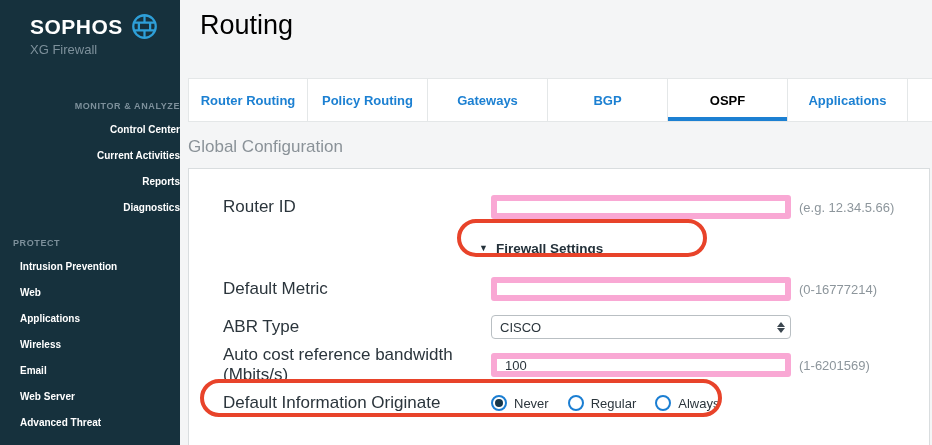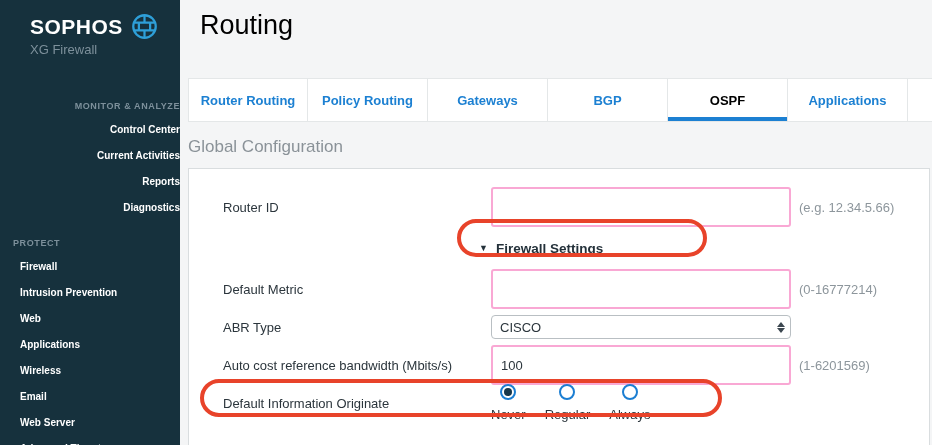--- a/index.html
+++ b/index.html
@@ -37,42 +37,42 @@
   .tab.active::after { content:""; position:absolute; left:0; right:0; bottom:0;
     height:4px; background:#1c80d2; }
 
   .section-title { font-size:17px; color:#8a9298; font-weight:400; margin:15px 0 0 8px; }
 
   .panel { position:relative; margin:11px 0 0 8px; width:742px; height:300px;
     background:#fff; border:1px solid #d9dddf; padding:26px 0 0 34px; }
 
   .row { display:flex; align-items:center; height:24px; }
   .mb16 { margin-bottom:16px; } .mb14 { margin-bottom:14px; }
-  .flabel { width:268px; min-width:268px; font-size:13px; color:#2b353c; }
-  .text-input { width:300px; height:40px; border:2px solid #f9a8d4; border-radius:3px;
+  .flabel { width:268px; min-width:268px; font-size:17px; color:#2b353c; }
+  .text-input { width:300px; height:24px; border:6px solid #f9a8d4; border-radius:3px;
     font-size:13px; color:#2b353c; padding:0 8px; outline:none; background:#fff;
     font-family:"Liberation Sans", sans-serif; }
   .fhint { font-size:13px; color:#8d969c; margin-left:8px; white-space:nowrap; }
 
   .adv-row { display:flex; align-items:center; height:26px; margin-left:256px; cursor:pointer; }
   .adv-caret { font-size:9px; color:#24313a; margin-right:8px; }
   .adv-label { font-size:13.5px; font-weight:600; color:#24313a; }
 
   .select-box { width:300px; height:24px; border:1px solid #b9bfc3; border-radius:4px;
     display:flex; align-items:center; background:#fff; cursor:pointer; position:relative;gap:16px; }
   .select-value { flex:1; font-size:13px; color:#2b353c; padding-left:8px; }
   .select-stepper { width:18px; height:100%; display:flex; flex-direction:column;
     align-items:center; justify-content:center; gap:1px; }
   .tri-up { width:0; height:0; border-left:4px solid transparent;
     border-right:4px solid transparent; border-bottom:5px solid #3c4750; }
   .tri-down { width:0; height:0; border-left:4px solid transparent;
     border-right:4px solid transparent; border-top:5px solid #3c4750; }
 
   .radio-group { display:flex; align-items:center; gap:19px; }
-  .radio-opt { display:flex; align-items:center; gap:7px; cursor:pointer;flex-direction:column; }
+  .radio-opt { display:flex; align-items:center; gap:7px; cursor:pointer; }
   .radio-circle { width:16px; height:16px; border:2px solid #1b7ed2; border-radius:50%;
     display:flex; align-items:center; justify-content:center; background:#fff; }
   .radio-opt.checked .radio-circle::after { content:""; width:8px; height:8px;
     border-radius:50%; background:#17374a; }
   .radio-label { font-size:13px; color:#2b353c; }
 
   .annotation { position:absolute; border:4px solid #e8432a; border-radius:26px;
     pointer-events:none; }
   .anno-adv { left:268px; top:50px; width:250px; height:38px; }
   .anno-radio { left:11px; top:210px; width:522px; height:38px; }
@@ -99,21 +99,20 @@
     <div class="nav-group-1">
       <div class="nav-section-label">MONITOR &amp; ANALYZE</div>
       <div class="nav-item">Control Center</div>
       <div class="nav-item">Current Activities</div>
       <div class="nav-item">Reports</div>
       <div class="nav-item">Diagnostics</div>
     </div>
 
     <div class="nav-group-2">
       <div class="nav-section-label">PROTECT</div>
-      <div class="nav-item">Firewall</div>
       <div class="nav-item">Intrusion Prevention</div>
       <div class="nav-item">Web</div>
       <div class="nav-item">Applications</div>
       <div class="nav-item">Wireless</div>
       <div class="nav-item">Email</div>
       <div class="nav-item">Web Server</div>
       <div class="nav-item">Advanced Threat</div>
     </div>
   </aside>
 

